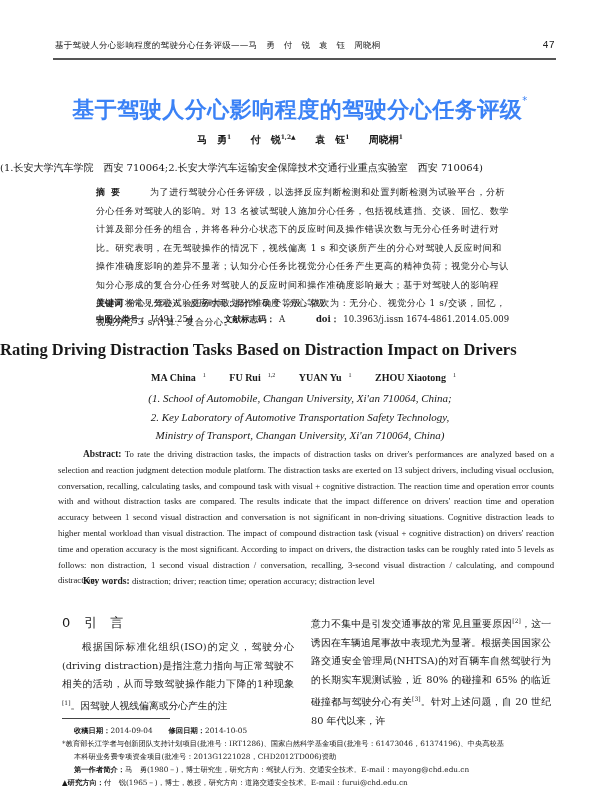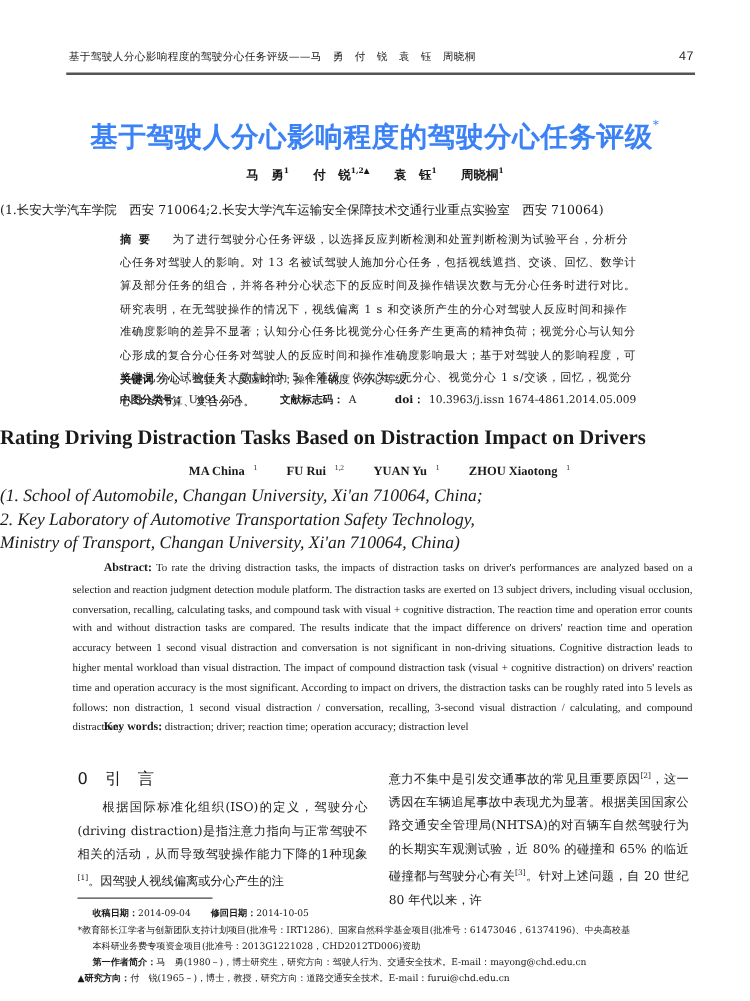--- a/index.html
+++ b/index.html
@@ -5,58 +5,58 @@
   html, body { margin: 0; padding: 0; background: #ffffff; }
   body {
     width: 600px; height: 801px; position: relative; overflow: hidden;
     font-family: "DejaVu Serif", serif; color: #1a1a1a;
   }
   .abs { position: absolute; }
   .running-head {
     left: 55px; top: 40px; width: 500px; height: 14px;
     font-size: 8.5px; letter-spacing: 0.3px; color: #222;
   }
-  .running-head .page-no { position: absolute; right: 0; top: 0; font-size: 10px; font-family: Liberation Sans, sans-serif; }
+  .running-head .page-no { position: absolute; right: 0; top: 0; font-size: 10px; font-family: Liberation Mono, monospace; }
   .head-rule {
     left: 53px; top: 58px; width: 503px; height: 2px; background: #555;
   }
   .title-cn {
     left: 0; width: 600px; top: 95px; text-align: center;
     font-family: "DejaVu Sans", sans-serif; font-weight: bold; font-size: 22px; letter-spacing: 0.5px; color: #3b82f6;
   }
   .title-cn sup { font-size: 10px; font-weight: normal; vertical-align: top; }
   .authors-cn {
     left: 0; width: 600px; top: 133px; text-align: center; font-size: 10px; font-weight: bold;
   }
   .authors-cn span { margin: 0 8px; }
   .authors-cn sup { font-size: 6px; }
   .affil-cn {
     left: 0; width: 600px; top: 161px; text-align: left; font-size: 10px;
   }
   .abstract-cn {
     left: 96px; top: 183px; width: 414px; font-size: 9px; line-height: 18.5px; letter-spacing: 0.6px;
   }
-  .abstract-cn b { margin-right: 12px; letter-spacing: 6px; }
+  .abstract-cn b { margin-right: 24px; letter-spacing: 6px; }
   .kw-cn { left: 96px; top: 297px; width: 420px; font-size: 9px; }
   .kw-cn b, .class-cn b { margin-right: 4px; }
   .class-cn { left: 96px; top: 314px; width: 440px; font-size: 8.5px; }
   .class-cn .gap { display: inline-block; width: 28px; }
   .title-en {
     left: 0; width: 600px; top: 340px; text-align: left;
     font-family: "Liberation Serif", serif; font-weight: bold; font-size: 16.5px;
   }
   .authors-en {
     left: 0; width: 600px; top: 372px; text-align: center;
     font-family: "Liberation Serif", serif; font-weight: bold; font-size: 10px;
   }
   .authors-en span { margin: 0 7px; }
   .authors-en sup { font-size: 6px; font-weight: normal; }
   .affil-en {
-    left: 0; width: 600px; top: 389px; text-align: left;
-    font-family: "Liberation Serif", serif; font-style: italic; font-size: 14px; line-height: 18.5px;
+    left: 0; width: 600px; top: 389px; text-align: center;
+    font-family: "Liberation Serif", serif; font-style: italic; font-size: 11px; line-height: 18.5px;
   }
   .abstract-en {
     left: 58px; top: 447px; width: 496px;
     font-family: "Liberation Serif", serif; font-size: 8.7px; line-height: 15.8px; text-align: justify;
     text-indent: 25px;
   }
   .abstract-en b { font-size: 9.5px; }
   .kw-en {
     left: 83px; top: 576px; width: 470px;
     font-family: "Liberation Serif", serif; font-size: 8.7px;

